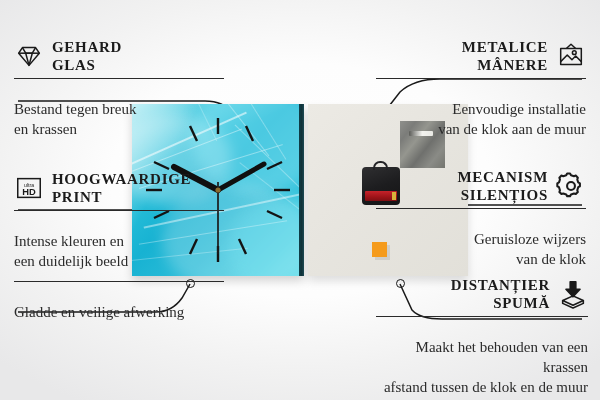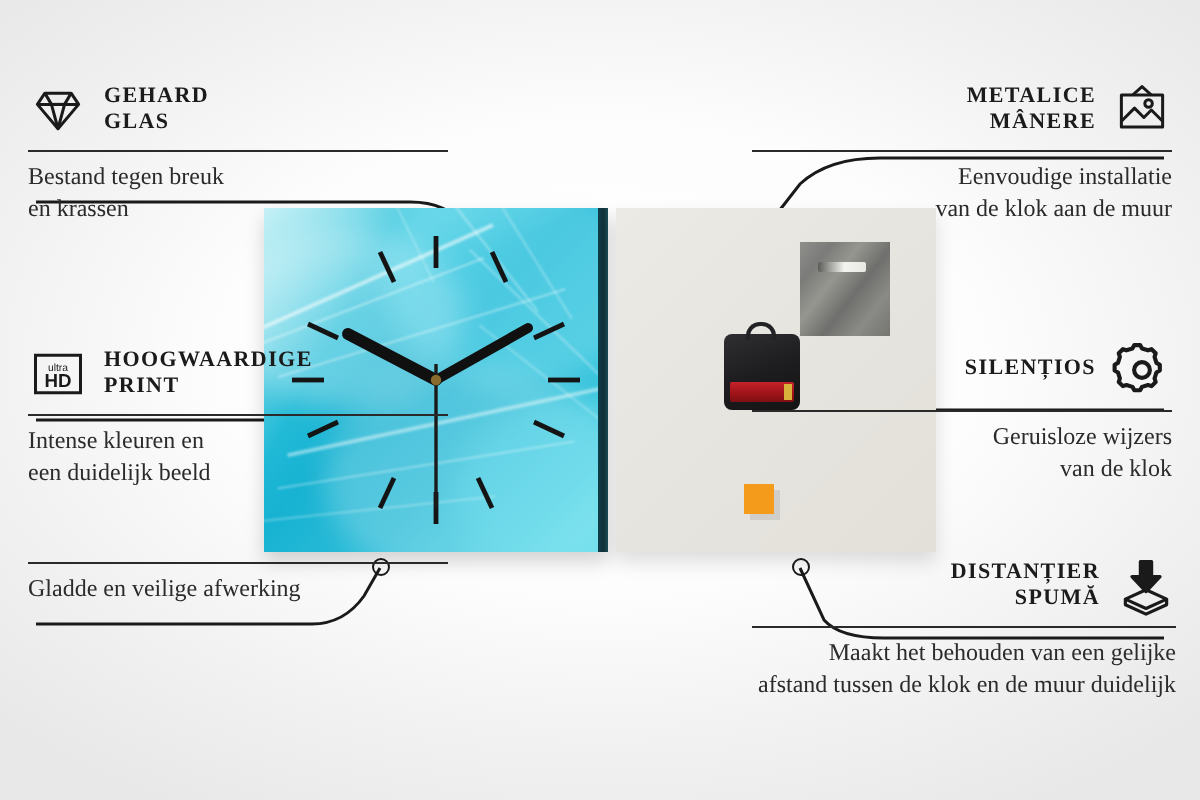--- a/index.html
+++ b/index.html
@@ -23,34 +23,34 @@
   .feature.left  { text-align: left; }
   .feature.right { text-align: right; }
 
   .f-head {
     display: flex; align-items: center; gap: 8px;
     min-height: 34px;
   }
   .feature.right .f-head { flex-direction: row-reverse; }
 
   .f-title {
-    font-size: 11px;
+    font-size: 15px;
     font-weight: 700;
     letter-spacing: 0.7px;
     line-height: 1.22;
     color: #1b1b1b;
     text-transform: uppercase;
     font-family: "Liberation Serif", serif;
   }
   .f-rule {
     height: 1px; background: #2a2a2a; margin-top: 3px; width: 100%;
   }
   .f-sub {
-    margin-top: 4px;
-    font-size: 12px;
+    margin-top: 20px;
+    font-size: 15px;
     line-height: 1.35;
     color: #2b2b2b;
     font-family: "Liberation Serif", serif;
   }
 
   .f-icon { width: 30px; height: 30px; flex: 0 0 30px; }
   .f-icon svg { display: block; width: 30px; height: 30px; }
 
   
   #feat-glass     { left: 14px;  top: 38px; }
@@ -294,20 +294,21 @@
 
   <div class="feature right" id="feat-mechanism">
     <div class="f-head">
       <span class="f-icon">
         <svg viewBox="0 0 32 32" fill="none" stroke="#1a1a1a" stroke-width="2.2" stroke-linejoin="round">
           <path d="M16 4.5 l3.2 1 1.9 -0.6 2.2 2.2 -0.6 1.9 1 3.2 1.8 1 v3.1 l-1.8 1 -1 3.2 0.6 1.9 -2.2 2.2 -1.9 -0.6 -3.2 1 -1 1.8 h-3.1 l-1 -1.8 -3.2 -1 -1.9 0.6 -2.2 -2.2 0.6 -1.9 -1 -3.2 -1.8 -1 v-3.1 l1.8 -1 1 -3.2 -0.6 -1.9 2.2 -2.2 1.9 0.6 3.2 -1 1 -1.8 h3.1 Z"></path>
           <circle cx="16" cy="16" r="4.2"></circle>
         </svg>
       </span>
       <div class="f-title">
+        <div>MECANISM</div>
         <div>SILENȚIOS</div>
       </div>
     </div>
     <div class="f-rule"></div>
     <div class="f-sub">
       <div>Geruisloze wijzers</div>
       <div>van de klok</div>
     </div>
   </div>
 
@@ -320,18 +321,18 @@
           <path d="M5 23 v3 L16 31 L27 26 v-3"></path>
         </svg>
       </span>
       <div class="f-title">
         <div>DISTANȚIER</div>
         <div>SPUMĂ</div>
       </div>
     </div>
     <div class="f-rule"></div>
     <div class="f-sub">
-      <div>Maakt het behouden van een gelijke</div>
+      <div>Maakt het behouden van een krassen</div>
       <div>afstand  tussen de klok en de muur duidelijk</div>
     </div>
   </div>
 
 </div>
 
 </body></html>

